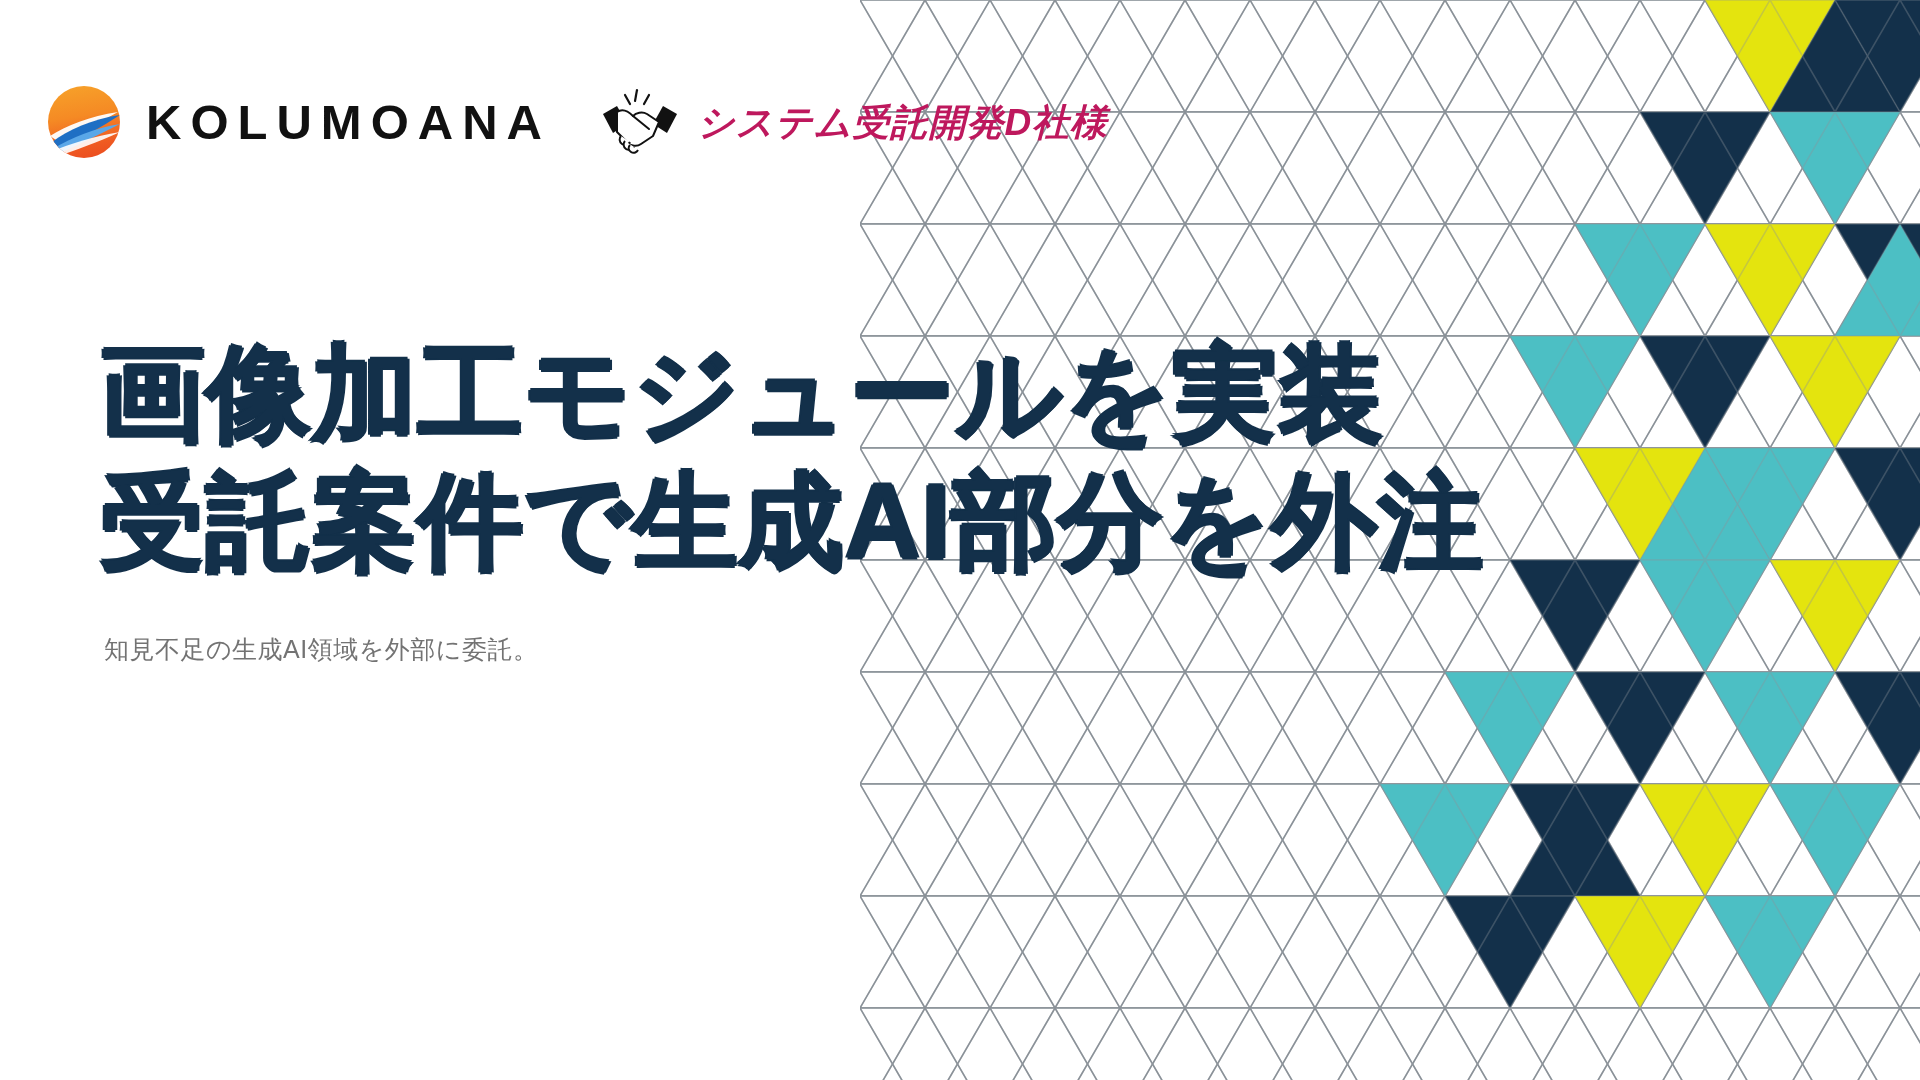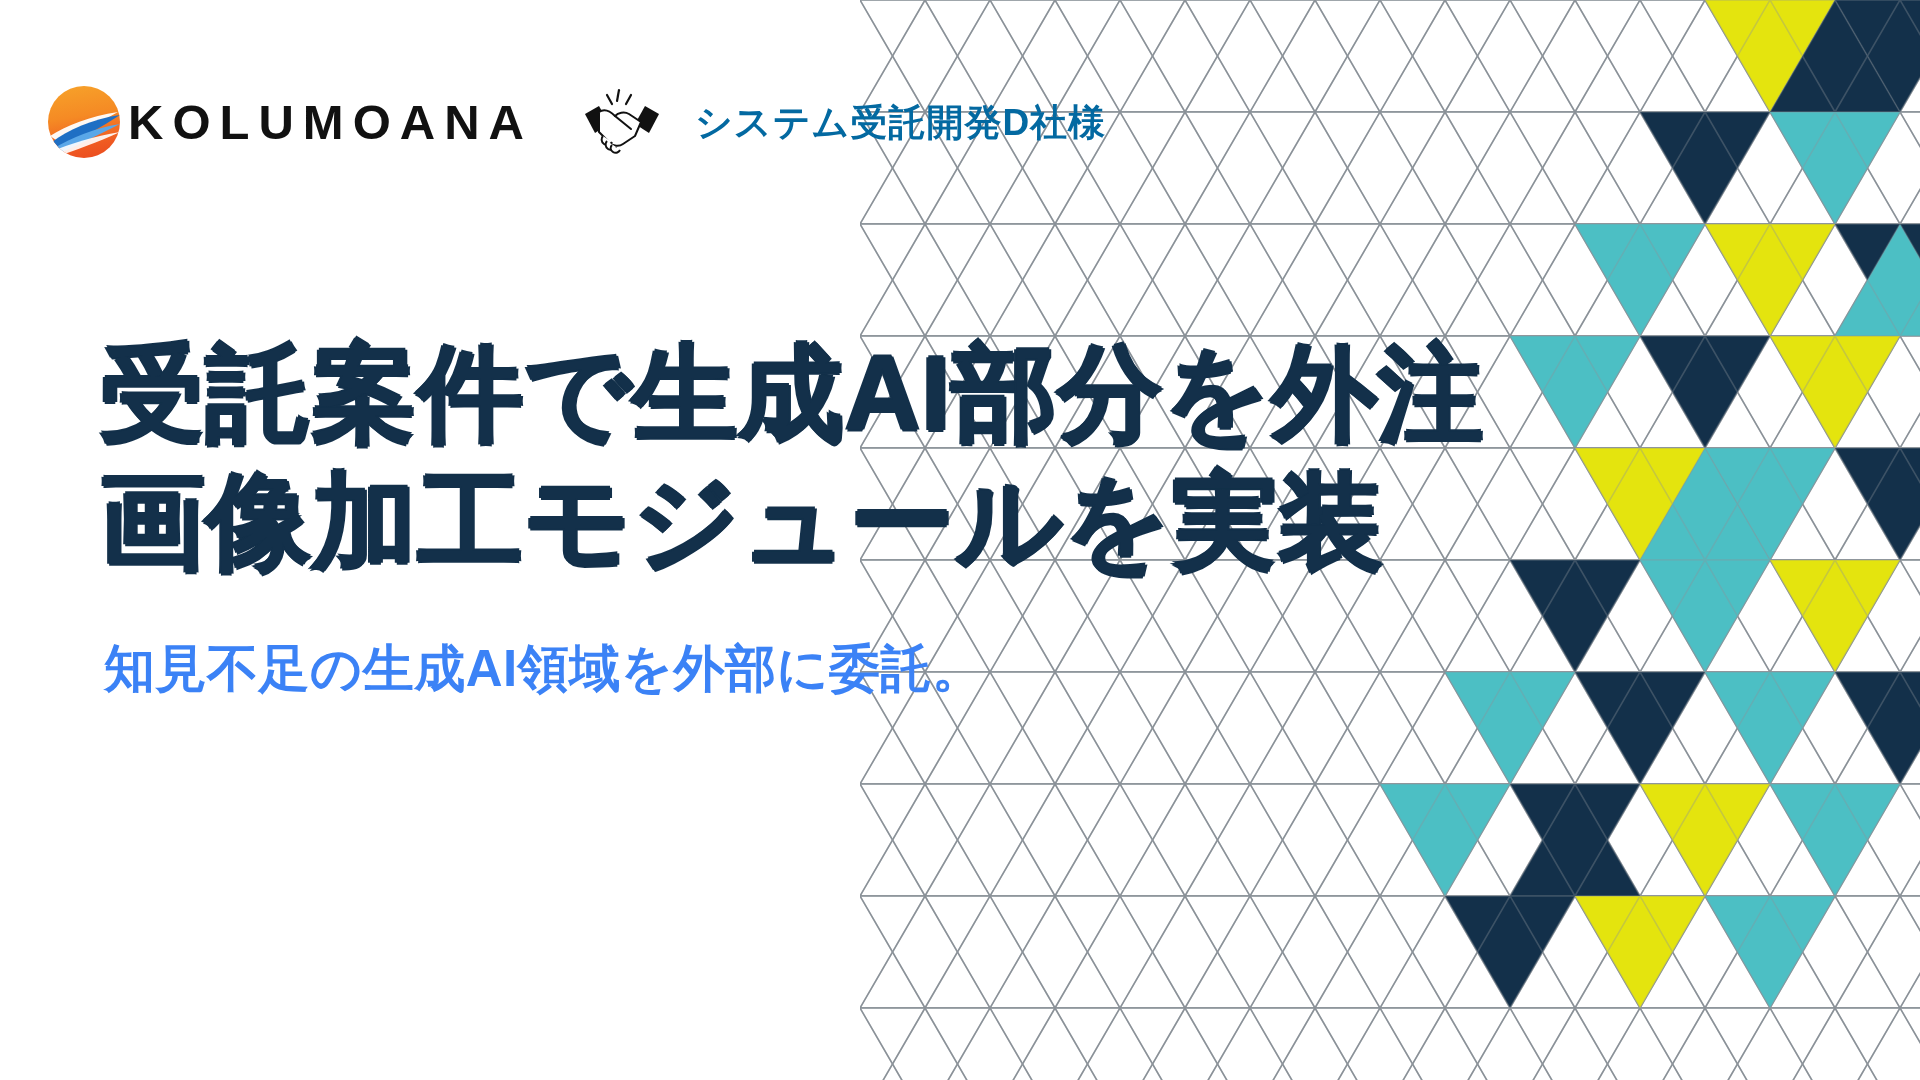--- a/index.html
+++ b/index.html
@@ -55,21 +55,21 @@
     flex: 0 0 auto;
   }
   .logo-mark svg {
     position: absolute;
     inset: 0;
     width: 100%;
     height: 100%;
   }
 
   .logo-word {
-    margin-left: 8px;
+    margin-left: 26px;
     font-size: 49px;
     font-weight: 700;
     letter-spacing: 9px;
     color: #111111;
     line-height: 1;
     white-space: nowrap;
   }
 
   .handshake-icon {
     margin-left: 46px;
@@ -77,27 +77,28 @@
     height: 72px;
     flex: 0 0 auto;
   }
   .handshake-icon svg {
     display: block;
     width: 100%;
     height: 100%;
   }
 
   .client-name {
-    margin-left: 30px;
+    margin-left: 14px;
     font-size: 37px;
     font-weight: 700;
     letter-spacing: 1px;
-    color: #0369a1;
+    color: #be185d;
     line-height: 1;
     white-space: nowrap;
+    font-style: italic;
   }
 
   
   .headline {
     position: absolute;
     left: 100px;
     top: 330px;
     z-index: 4;
   }
   .headline-line {
@@ -115,23 +116,23 @@
   }
 
   
   .subtitle {
     position: absolute;
     left: 104px;
     top: 630px;
     z-index: 4;
   }
   .subtitle-line {
-    font-size: 51px;
-    font-weight: 700;
-    color: #3b82f6;
+    font-size: 25px;
+    font-weight: 400;
+    color: #737373;
     line-height: 1.52;
     letter-spacing: 0.5px;
     white-space: nowrap;
   }
 </style>
 </head>
 <body>
 
 <div class="banner">
 
@@ -228,21 +229,21 @@
           <path d="M33,59 C31,61 31,64 34,66 C37,68 40,66 41,64"></path>
         </g>
         <path d="M36,30 C41,34 47,39 52,43" stroke="#111111" stroke-width="2" fill="none" stroke-linecap="round"></path>
       </svg>
     </div>
 
     <div class="client-name">システム受託開発D社様</div>
   </div>
 
   <div class="headline">
+    <div class="headline-line">画像加工モジュールを実装</div>
     <div class="headline-line">受託案件で生成AI部分を外注</div>
-    <div class="headline-line">画像加工モジュールを実装</div>
   </div>
 
   <div class="subtitle">
     <div class="subtitle-line">知見不足の生成AI領域を外部に委託。</div>
   </div>
 
 </div>
 
 </body></html>

